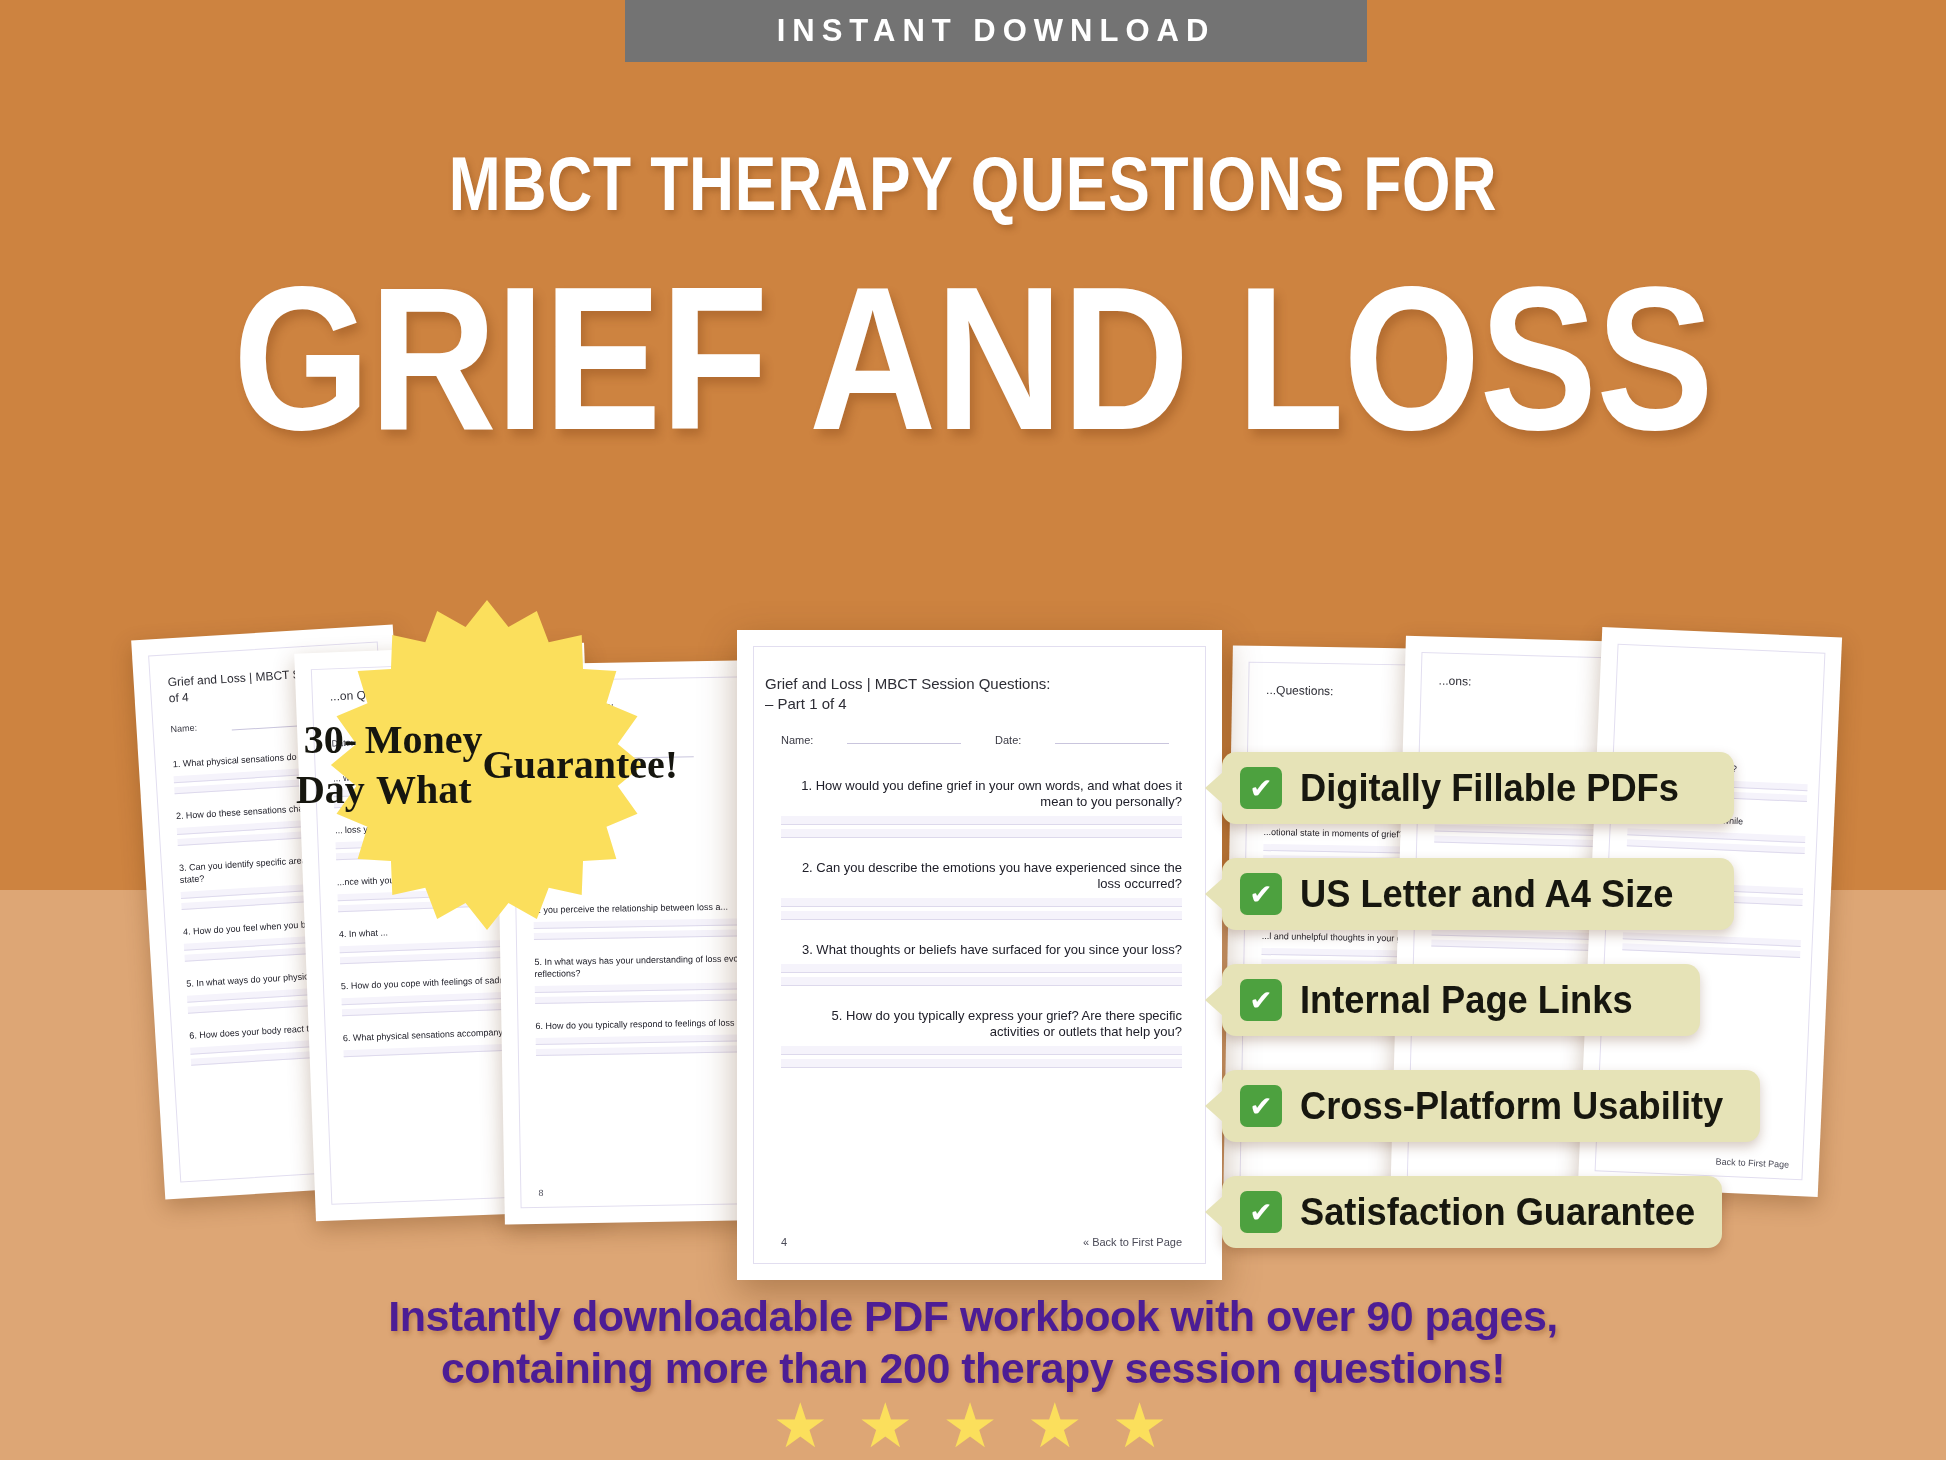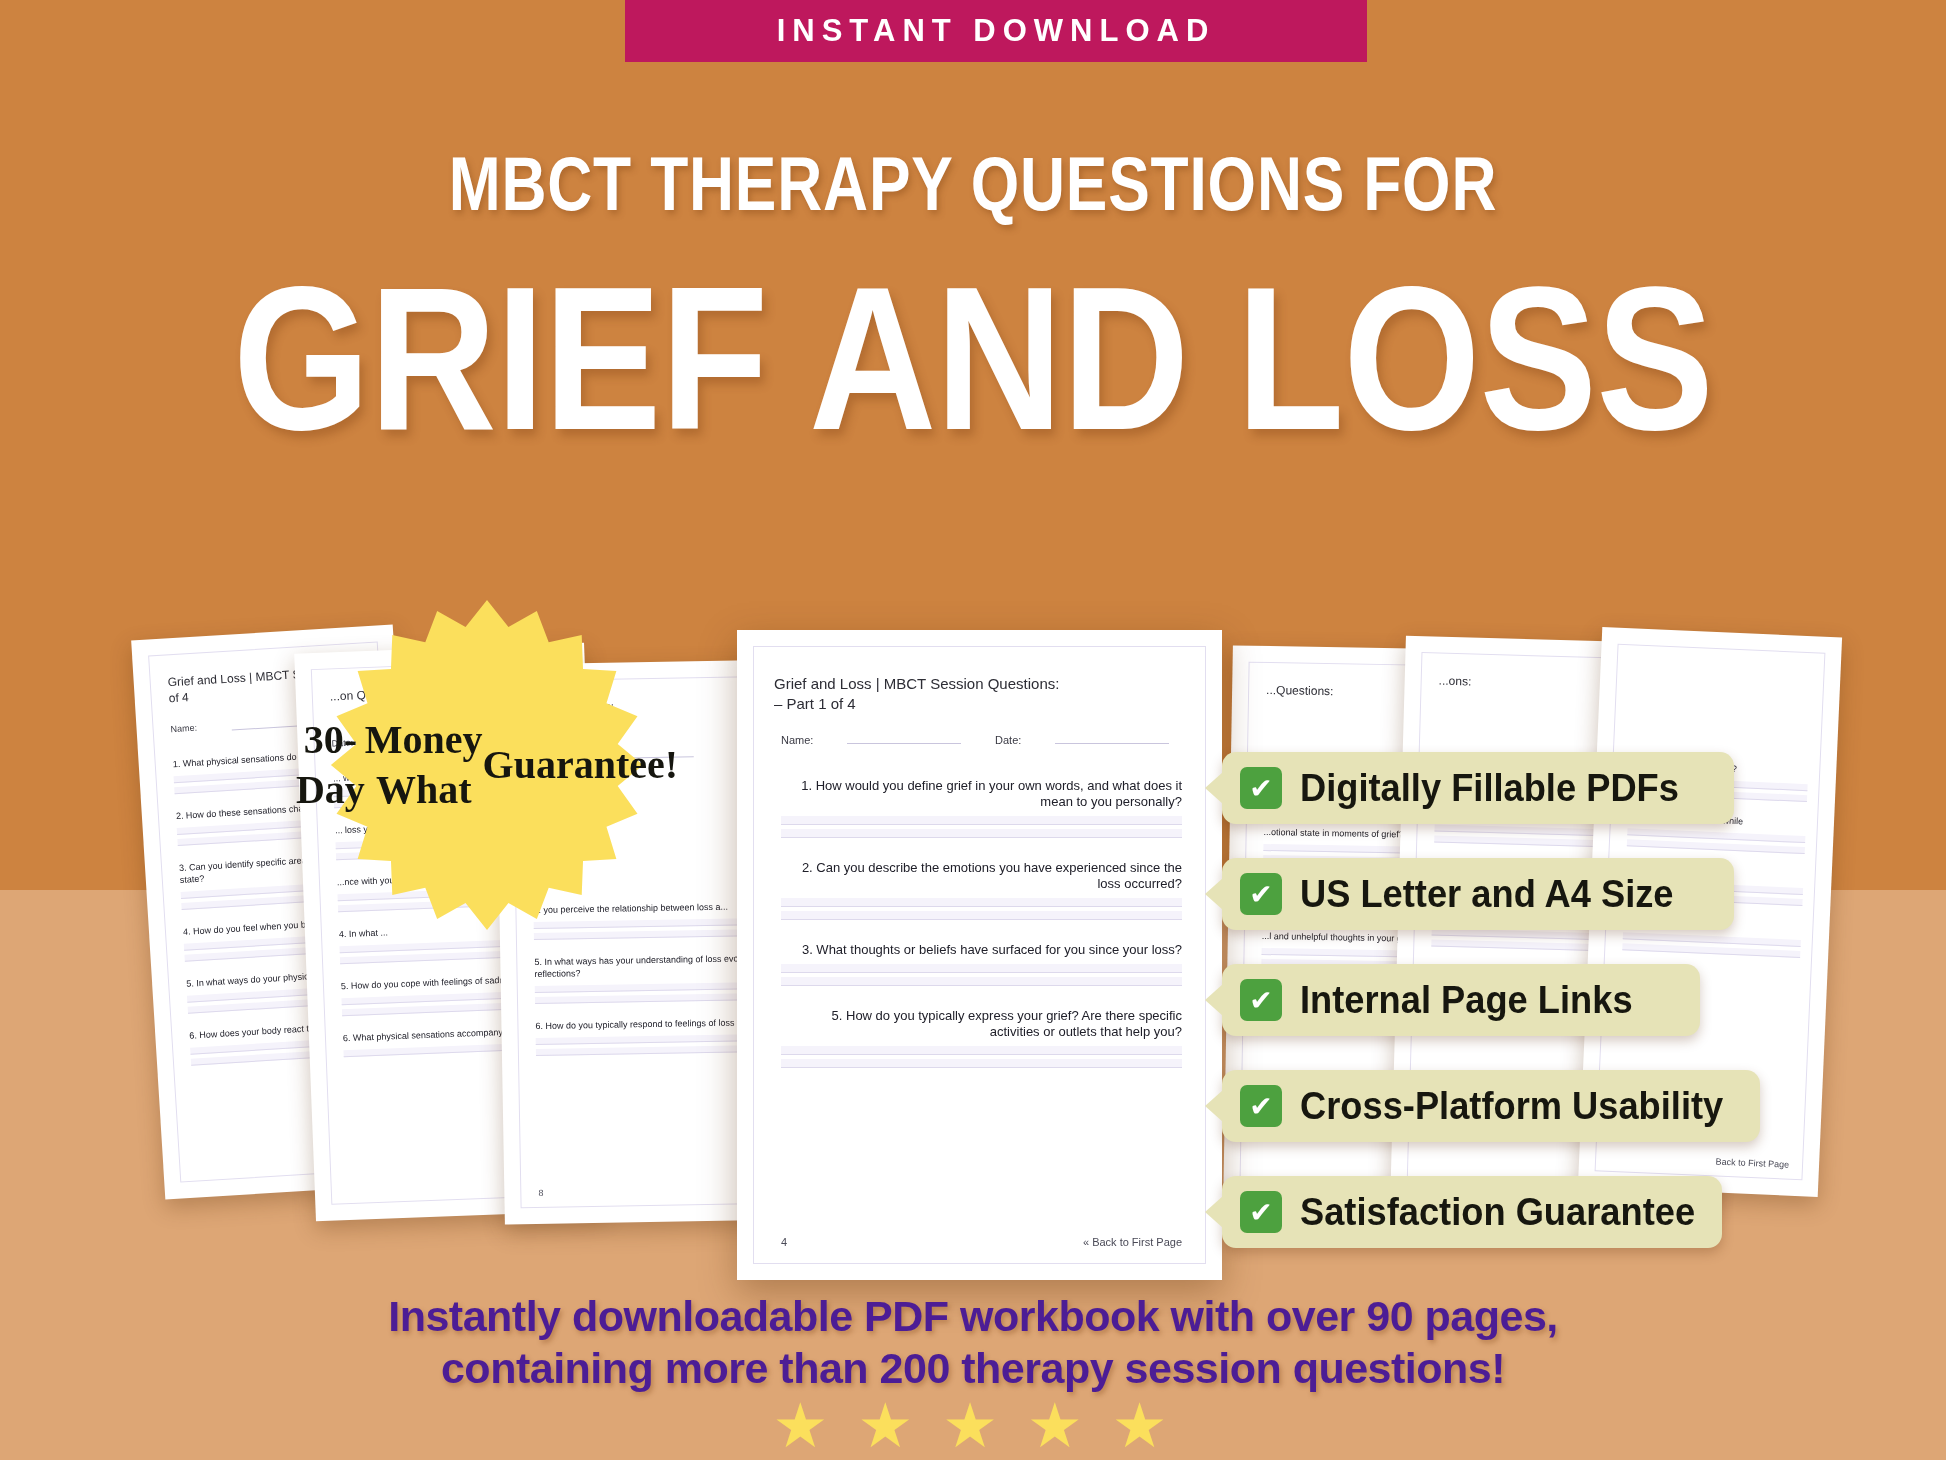--- a/index.html
+++ b/index.html
@@ -22,21 +22,21 @@
     left: 0; top: 890px;
     width: 1946px; height: 570px;
     background: #dda675;
   }
 
   
   #instant-ribbon {
     position: absolute;
     left: 625px; top: 0;
     width: 742px; height: 62px;
-    background: #be185d;
+    background: #737373;
     display: flex;
     align-items: center;
     justify-content: center;
   }
   #instant-ribbon .txt {
     color: #ffffff;
     font-size: 31px;
     font-weight: bold;
     letter-spacing: 7px;
     font-family: "Liberation Sans", sans-serif;
@@ -131,21 +131,21 @@
 
   
   #sheet-1 { left: 148px; top: 632px; width: 262px; height: 560px; transform: rotate(-3.5deg); }
   #sheet-2 { left: 305px; top: 648px; width: 290px; height: 568px; transform: rotate(-2.2deg); }
   #sheet-3 { left: 500px; top: 662px; width: 305px; height: 560px; transform: rotate(-1deg); }
   #sheet-4 { left: 737px; top: 630px; width: 485px; height: 650px; transform: rotate(0deg); box-shadow: 0 12px 34px rgba(90,45,10,0.35); }
   #sheet-5 { left: 1228px; top: 648px; width: 300px; height: 560px; transform: rotate(1deg); }
   #sheet-6 { left: 1398px; top: 640px; width: 320px; height: 565px; transform: rotate(1.6deg); }
   #sheet-7 { left: 1590px; top: 632px; width: 240px; height: 560px; transform: rotate(2.5deg); }
 
-  #sheet-4 .ttl { font-size: 15px; line-height: 20px; top: 44px; left: 37px; }
+  #sheet-4 .ttl { font-size: 15px; line-height: 20px; top: 44px; left: 28px; }
   #sheet-4 .meta { font-size: 11px; top: 104px; left: 44px; }
   #sheet-4 .meta .ln { width: 150px; }
   #sheet-4 .qs { top: 148px; left: 44px; right: 40px; }
   #sheet-4 .q { font-size: 13px; line-height: 16px; text-align: right; }
   #sheet-4 .rule { height: 9px; }
   #sheet-4 .qblock { margin-bottom: 22px; }
   #sheet-4 .foot { font-size: 11px; bottom: 32px; left: 44px; right: 40px; }
 
   
   #badge {

